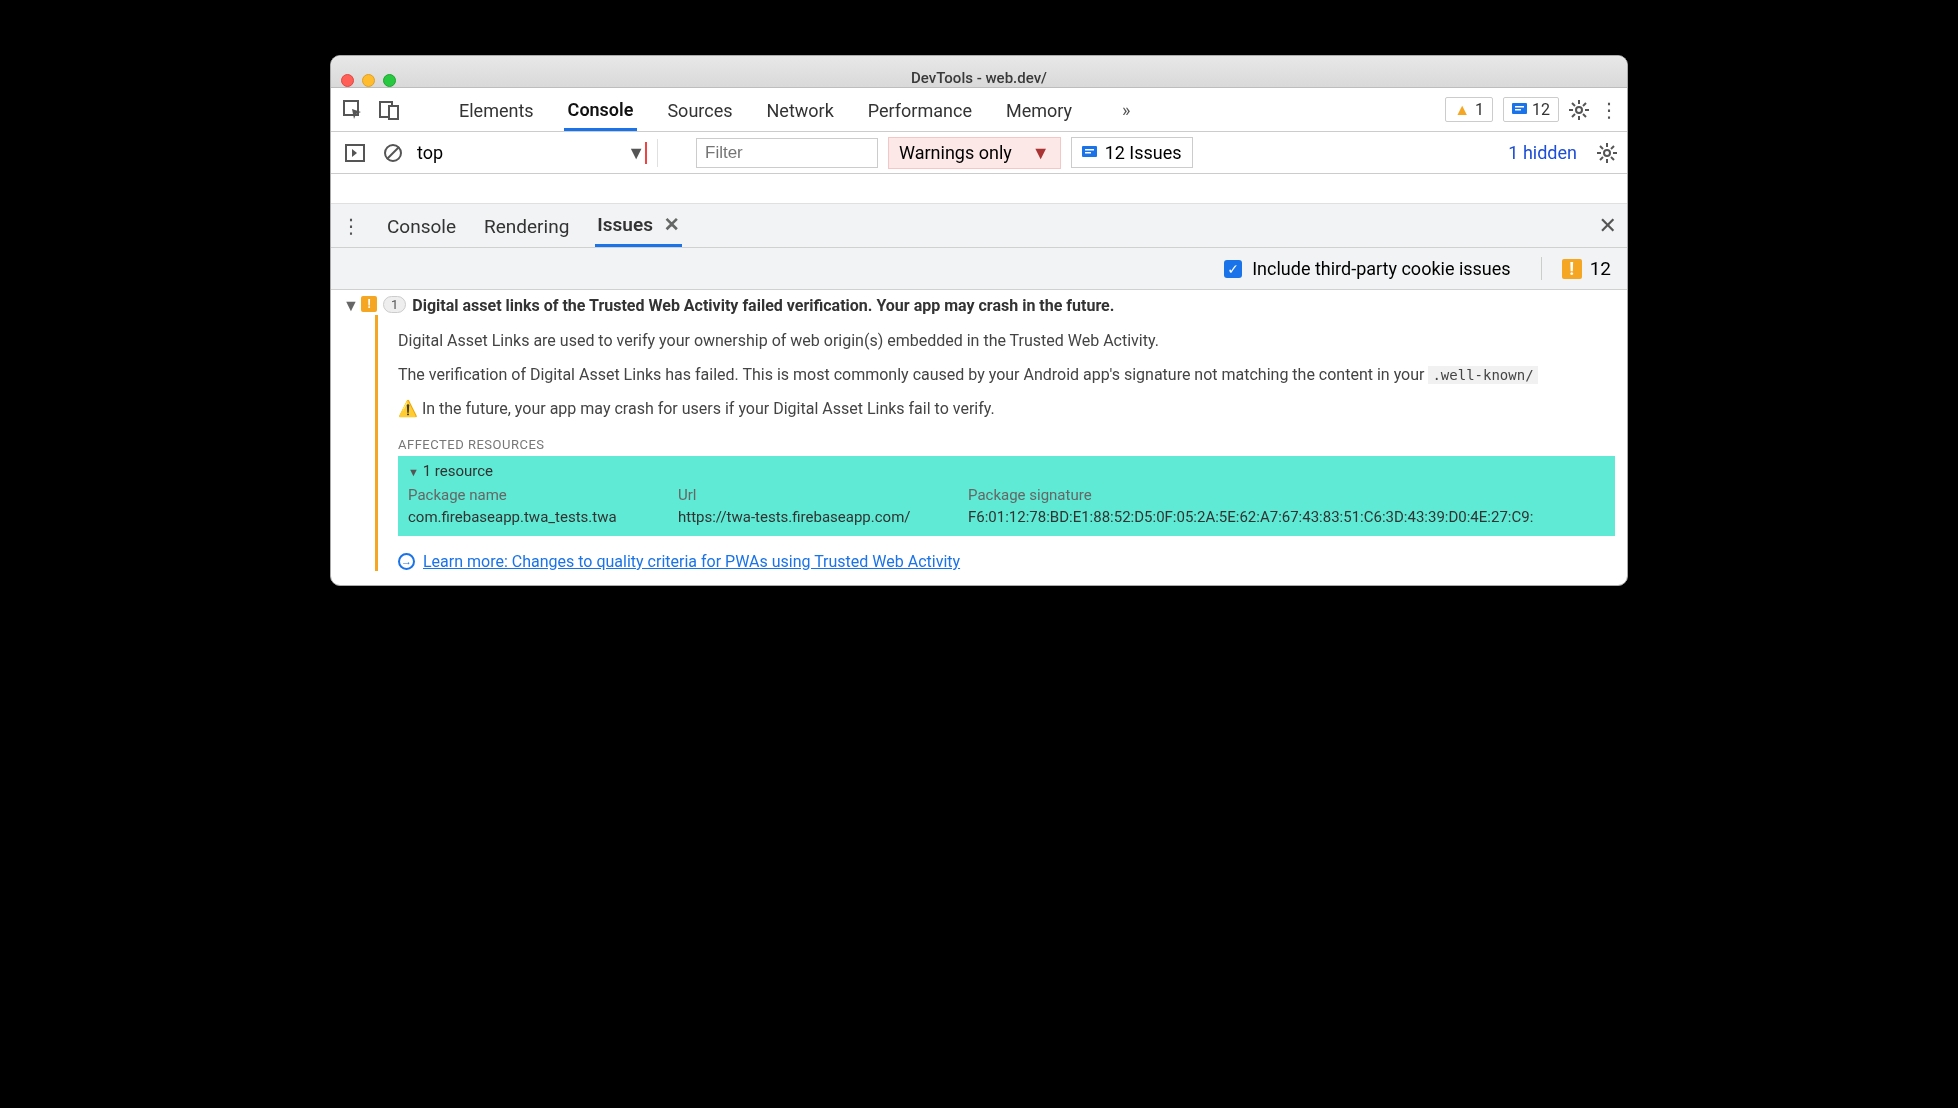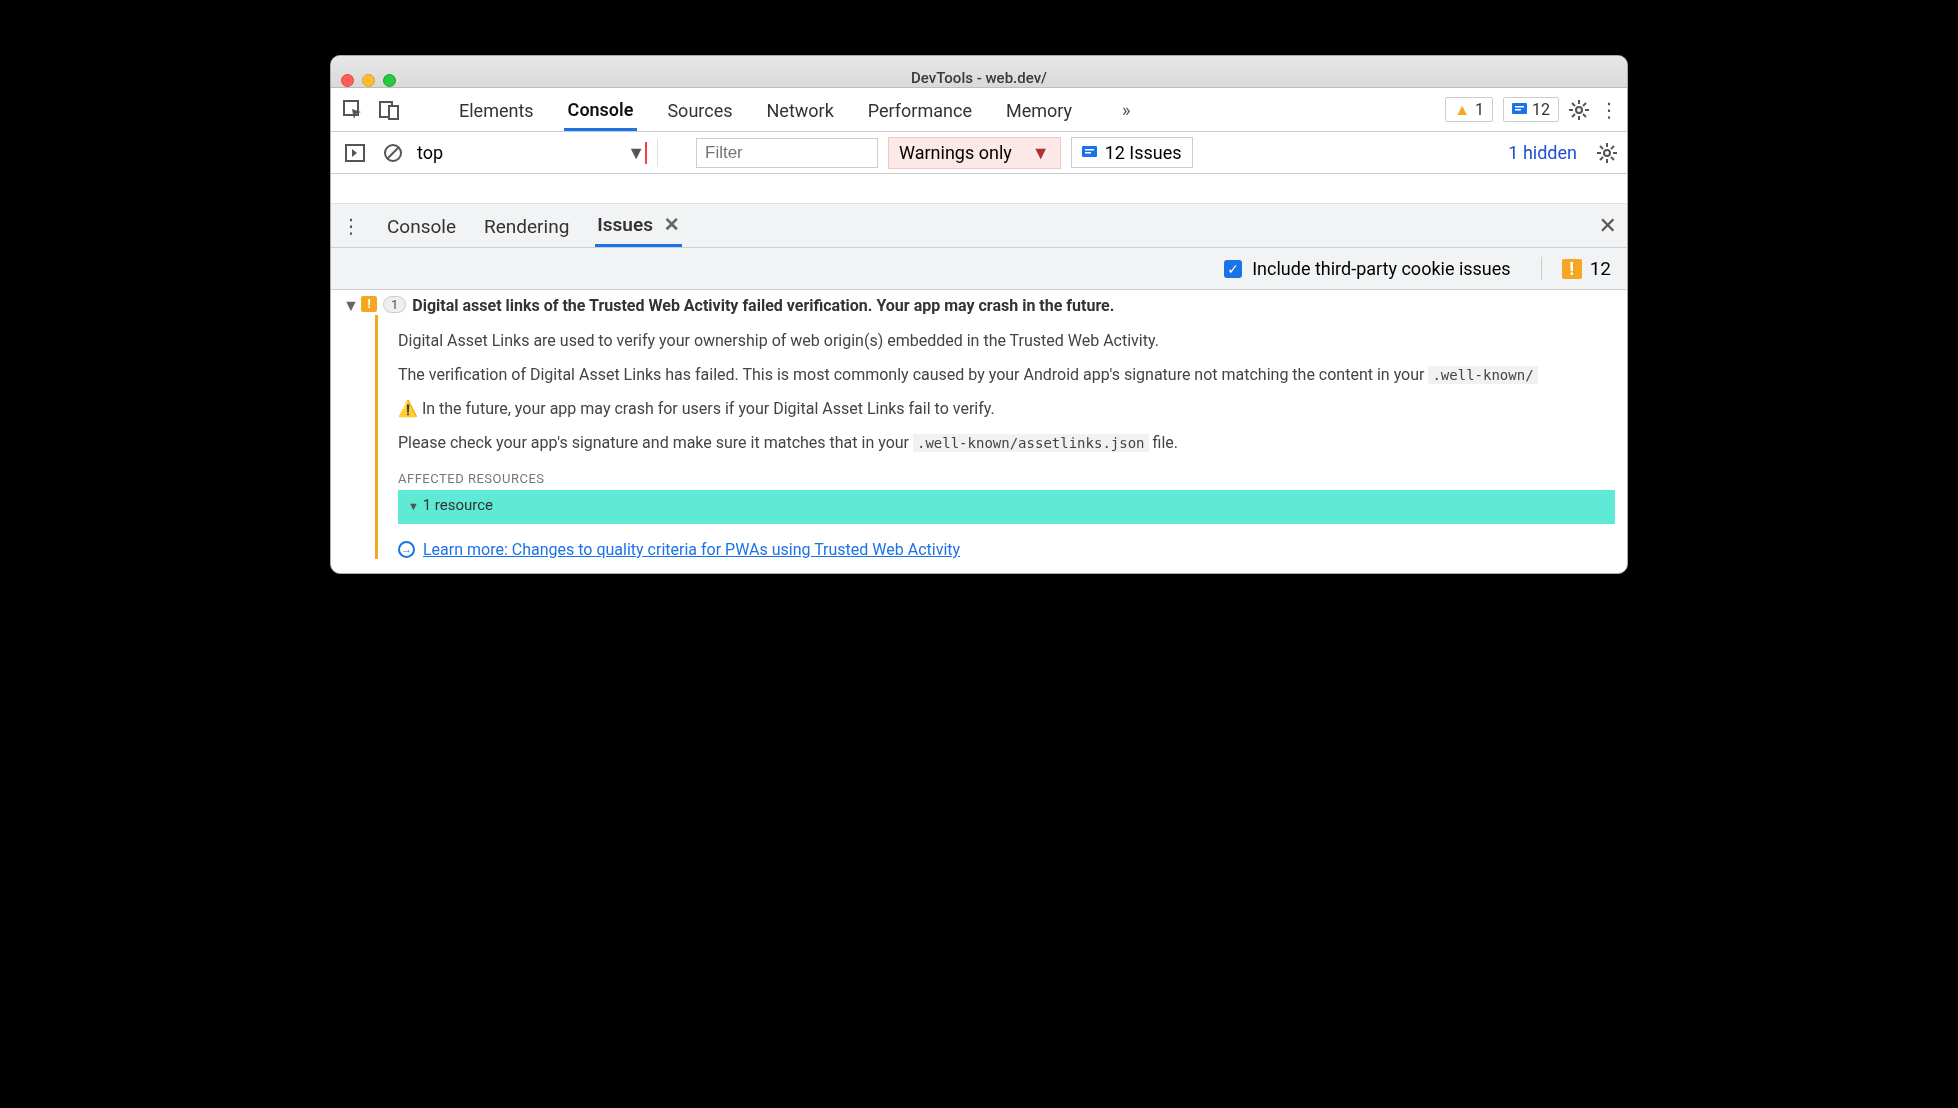--- a/index.html
+++ b/index.html
@@ -305,30 +305,35 @@
 
     <div class="issue-body">
       <p>Digital Asset Links are used to verify your ownership of web origin(s) embedded in the Trusted Web Activity.</p>
       <p>
         <span>The verification of Digital Asset Links has failed. This is most commonly caused by your Android app's signature not matching the content in your </span><code class="inline">.well-known/</code>
       </p>
       <p>
         <span class="warn-triangle">⚠️</span>
         <span>In the future, your app may crash for users if your Digital Asset Links fail to verify.</span>
       </p>
-      <p>
-        <span>Please check your app's signature and make sure it matches that in your </span><code class="inline">.well-known/assetlinks.json</code><span> file.</span>
-      </p>
 
       <div class="section-label">AFFECTED RESOURCES</div>
       <div class="resource-box">
         <div class="resource-head">
           <span style="font-size:11px;color:#555">▼</span>
           <span>1 resource</span>
         </div>
+        <div class="resource-table">
+          <div class="th">Package name</div>
+          <div class="th">Url</div>
+          <div class="th">Package signature</div>
+          <div>com.firebaseapp.twa_tests.twa</div>
+          <div>https://twa-tests.firebaseapp.com/</div>
+          <div style="white-space:nowrap;overflow:hidden">F6:01:12:78:BD:E1:88:52:D5:0F:05:2A:5E:62:A7:67:43:83:51:C6:3D:43:39:D0:4E:27:C9:</div>
+        </div>
       </div>
 
       <div class="learn-more">
         <span class="arrow-circle">→</span>
         <a href="#">Learn more: Changes to quality criteria for PWAs using Trusted Web Activity</a>
       </div>
     </div>
   </div>
 
 </div>

